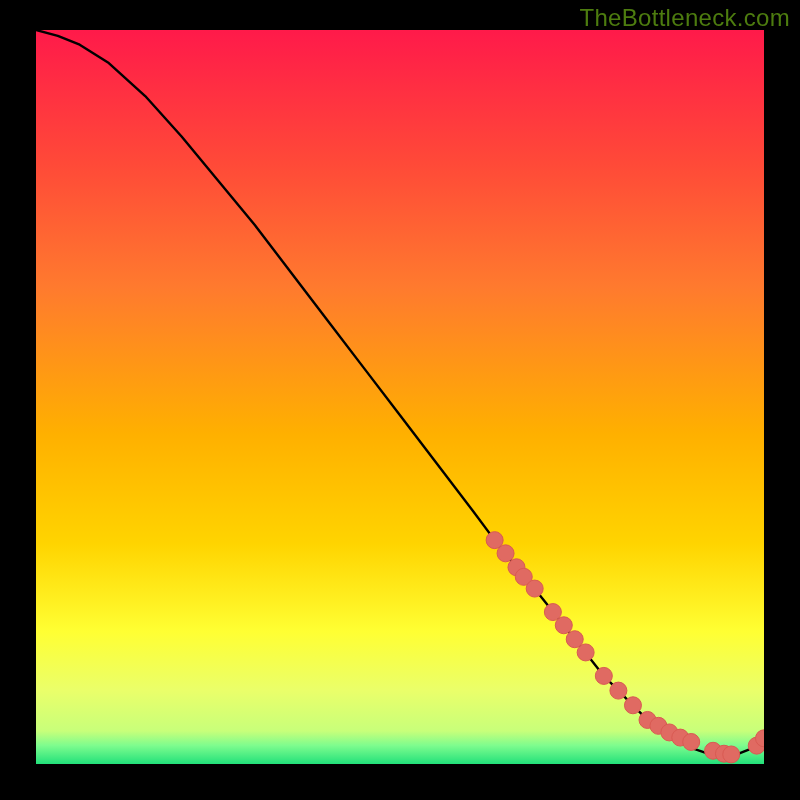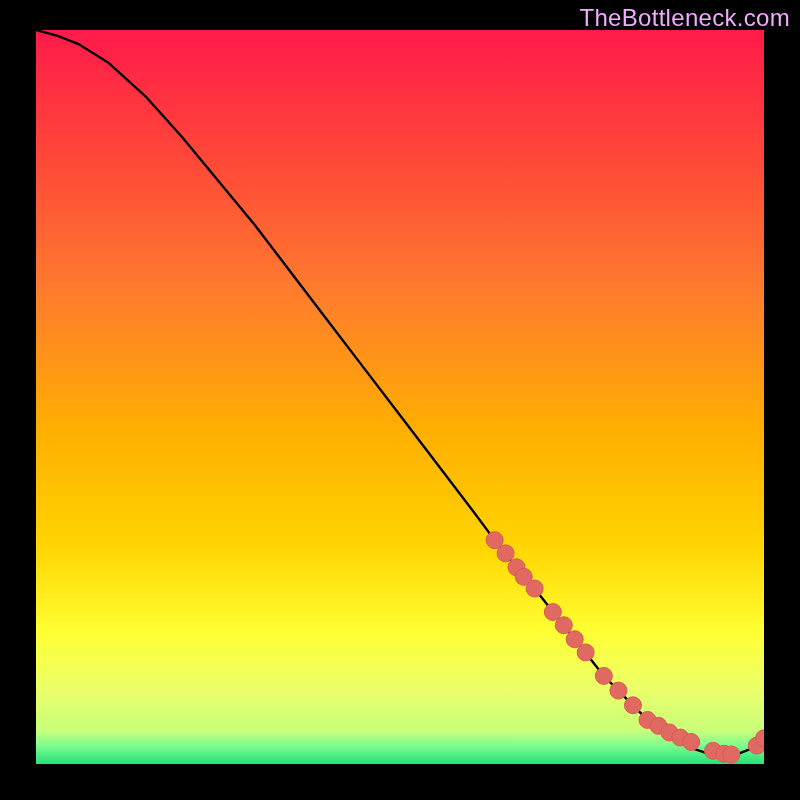--- a/index.html
+++ b/index.html
@@ -14,21 +14,21 @@
   .frame {
     position: relative;
     width: 800px;
     height: 800px;
     background: #000;
   }
   .watermark {
     position: absolute;
     top: 4px;
     right: 10px;
-    color: #f0abfc;
+    color: #4d7c0f;
     font-size: 24px;
     font-weight: 400;
     letter-spacing: 0.3px;
     z-index: 5;
   }
   .plot-area {
     position: absolute;
     left: 36px;
     top: 30px;
     width: 728px;

